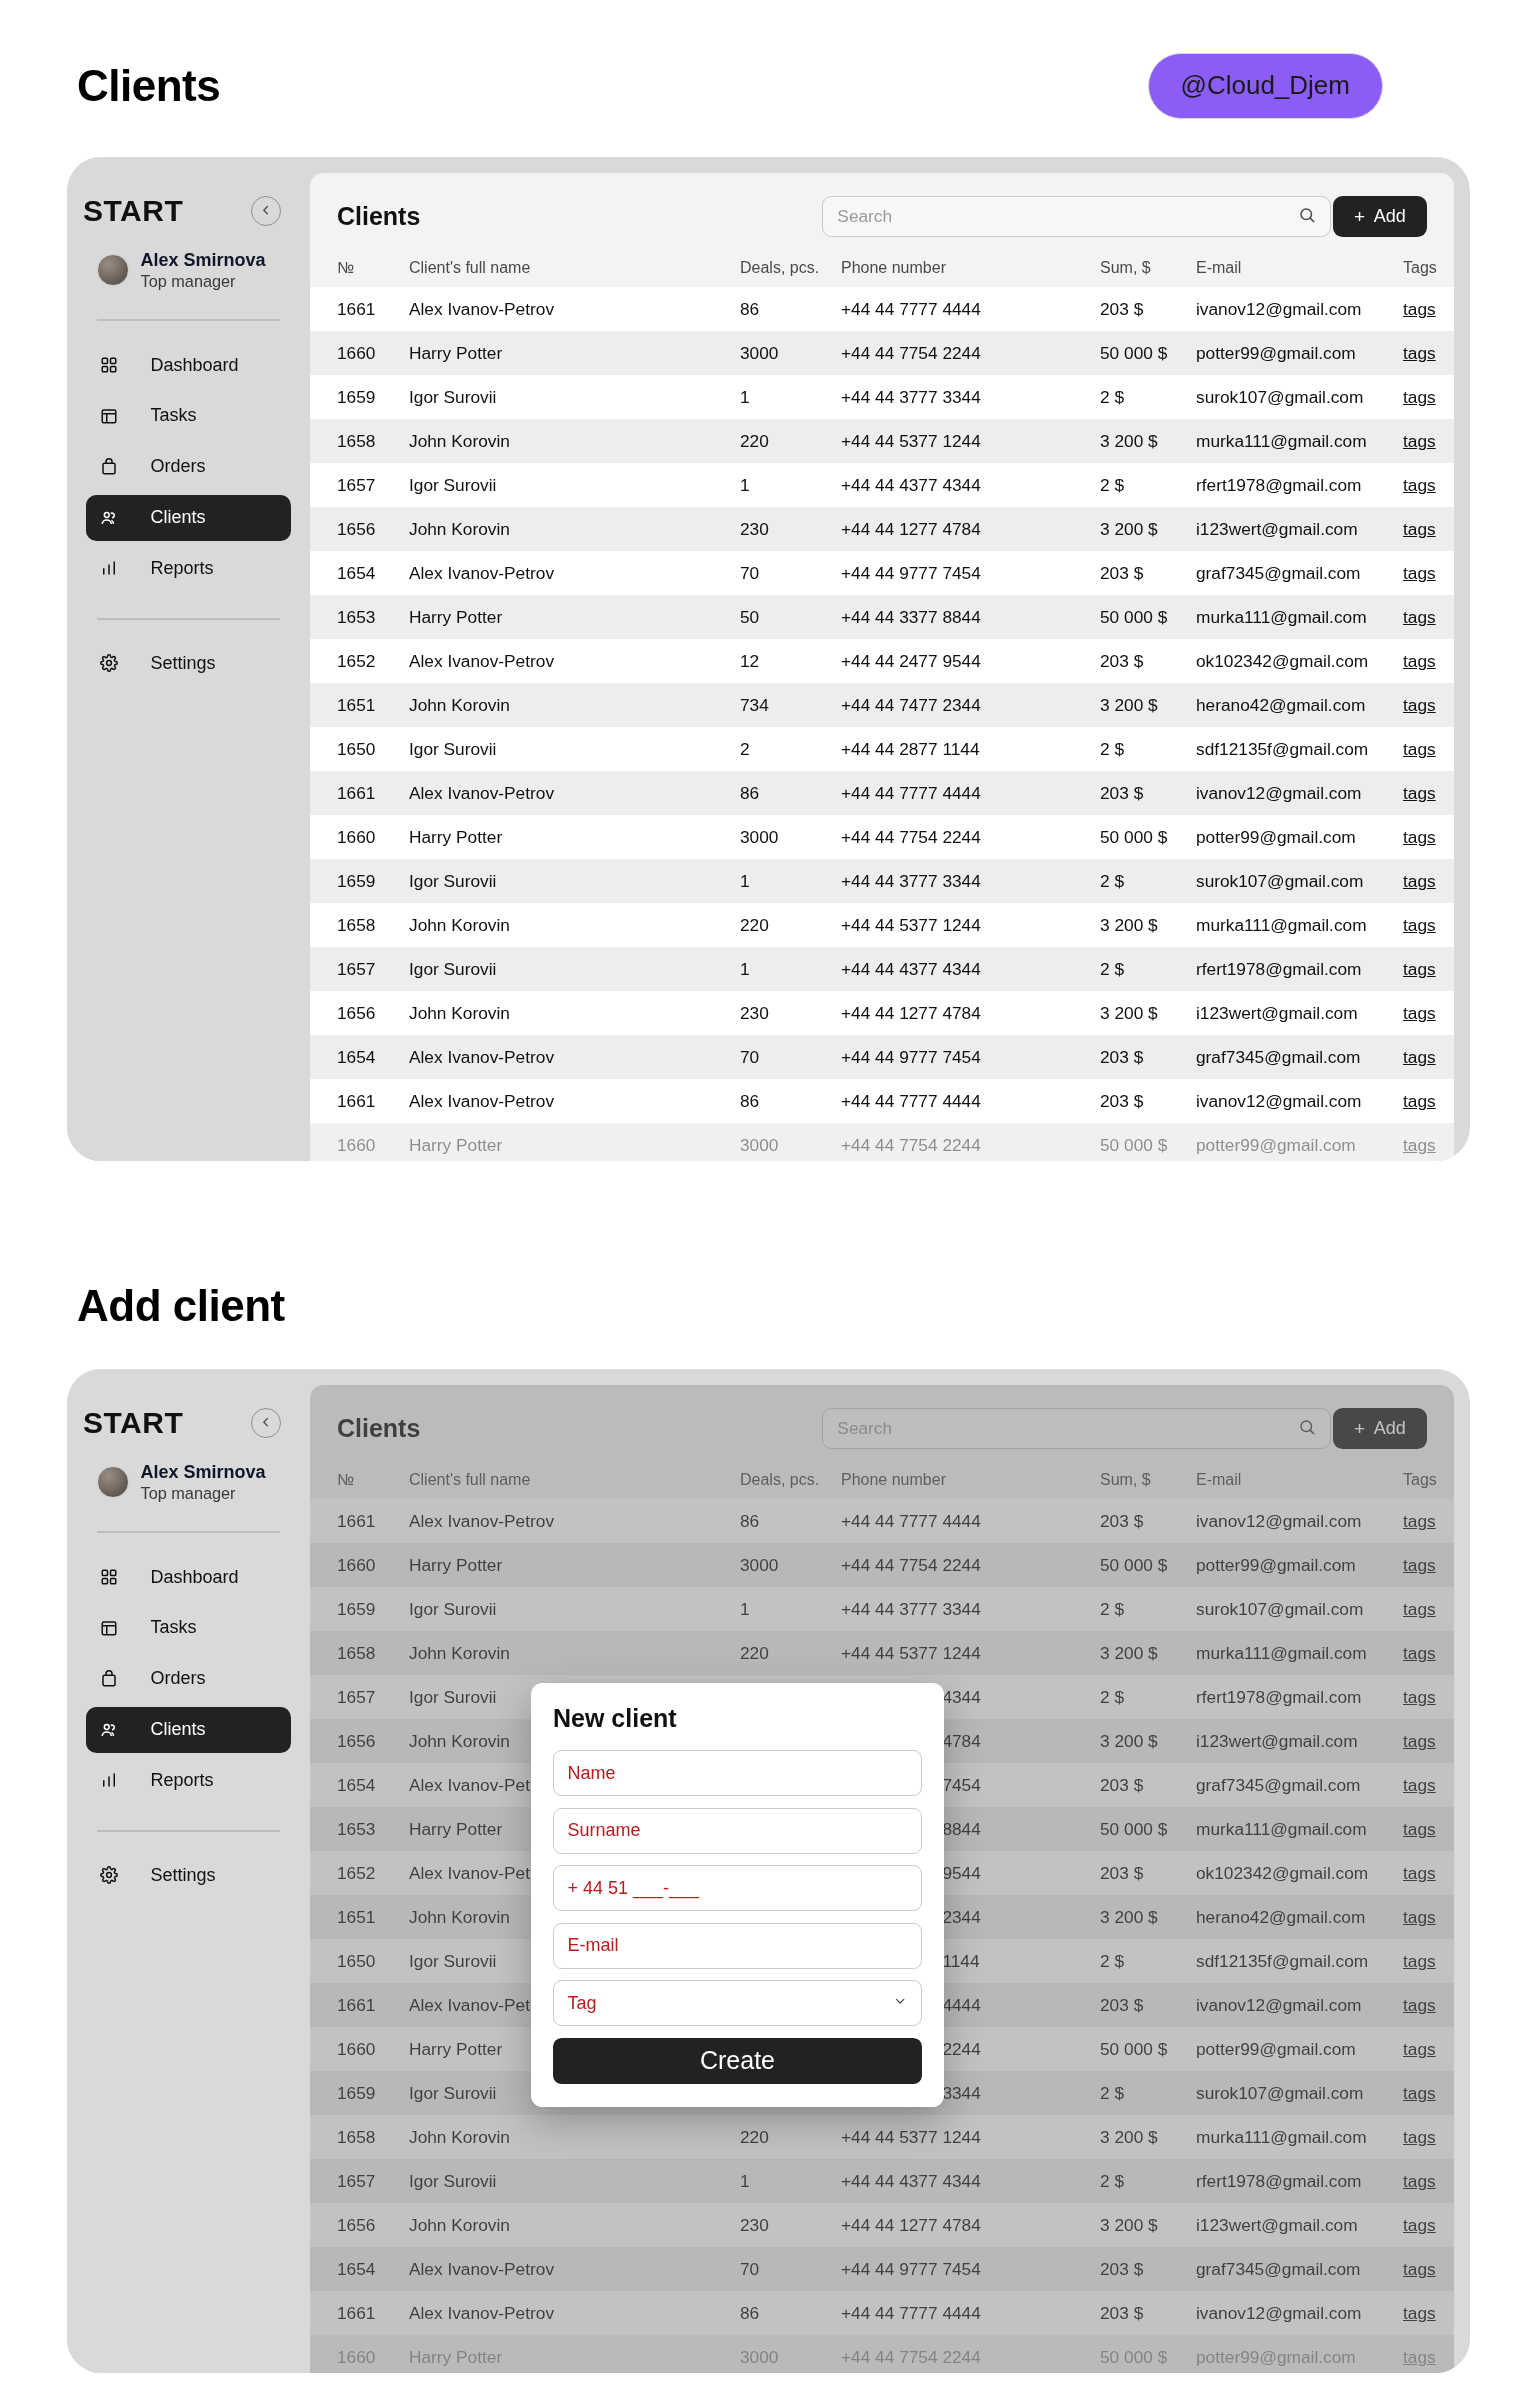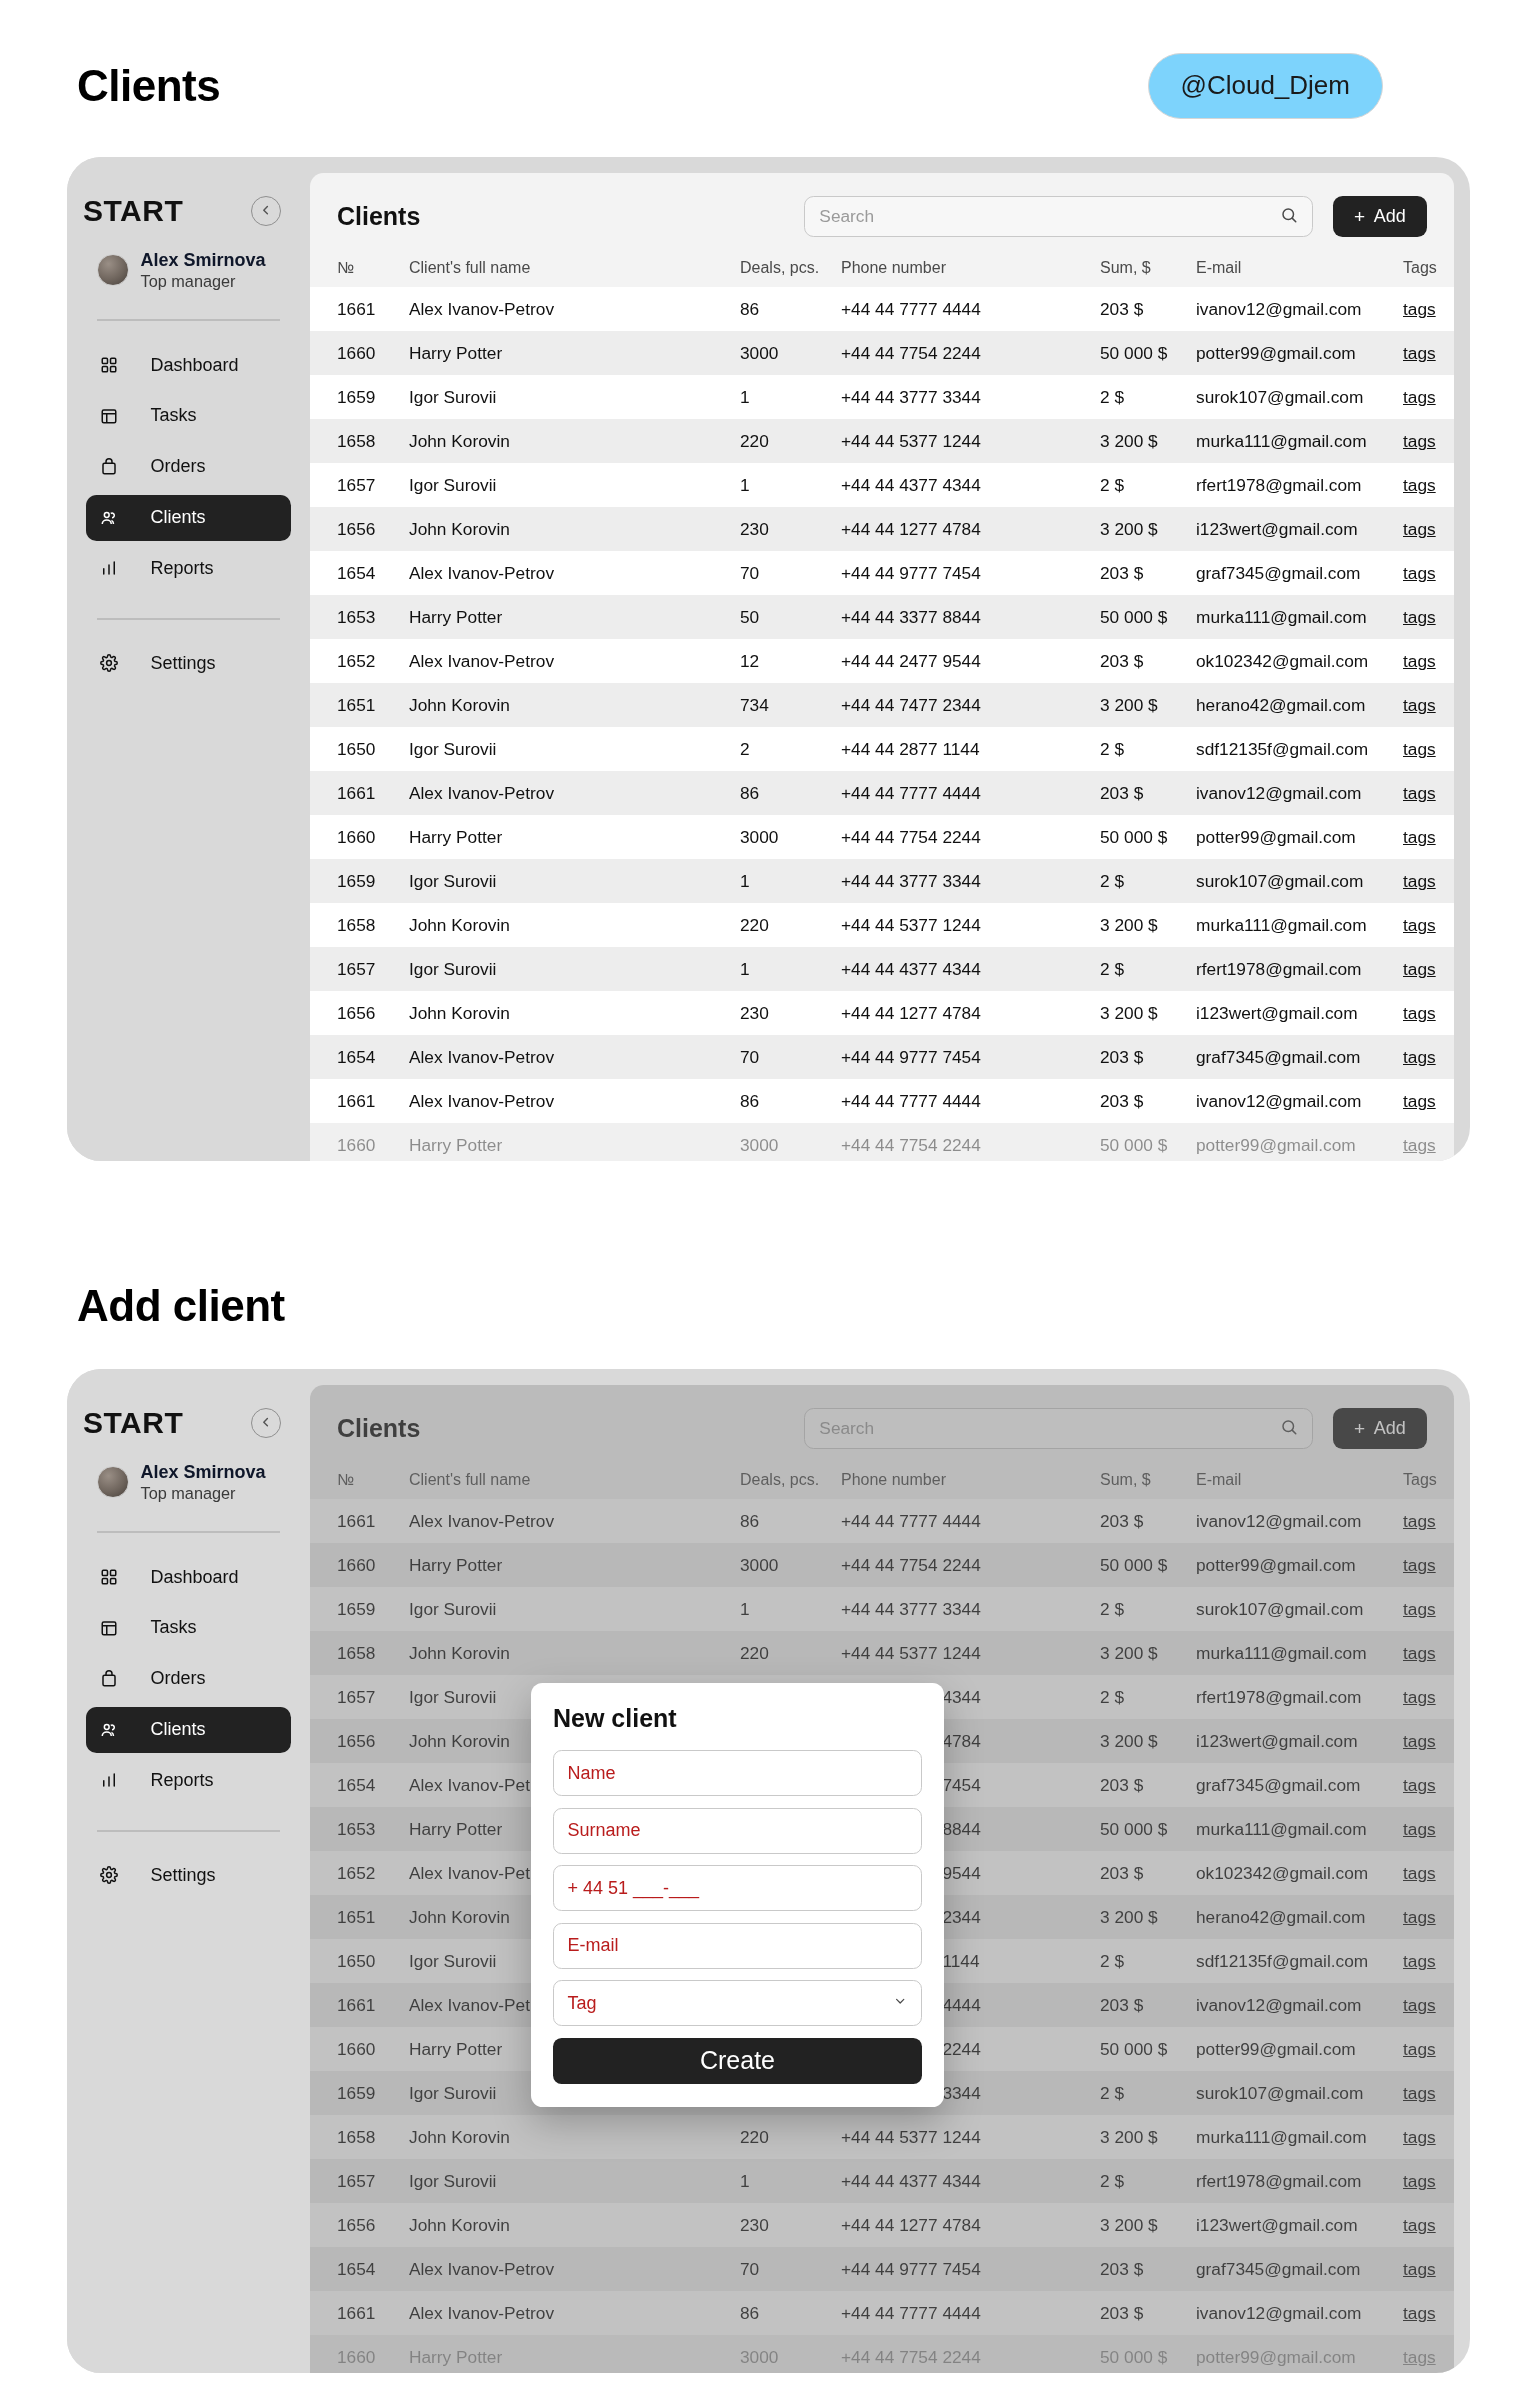--- a/index.html
+++ b/index.html
@@ -25,21 +25,21 @@
     font-weight: 700;
     letter-spacing: -0.5px;
     color: #000;
   }
   .badge-pill {
     border: 1.9px solid #d6d6d6;
     border-radius: 38px;
     padding: 16.3px 32px;
     font-size: 26px;
     color: #1a1a1a;
-    background: #7dd3fc;
+    background: #8b5cf6;
     white-space: nowrap;
   }
   .section-head.second { padding-top: 120px; }
 
   
   .app-window {
     margin: 38px 67px 0 67px;
     background: #d9d9d9;
     border-radius: 34px;
     padding: 0;
@@ -128,21 +128,21 @@
     position: relative;
     overflow: hidden;
   }
   .main-top {
     display: flex;
     align-items: center;
     justify-content: space-between;
     padding: 23px 27px 0 27px;
   }
   .main-title { font-size: 25px; font-weight: 600; color: #111; }
-  .top-right { display: flex; align-items: center; gap: 20px; }
+  .top-right { display: flex; align-items: center; gap: 2px; }
   .search-box {
     width: 509px;
     height: 41px;
     background: #f7f7f7;
     border: 1.4px solid #c9c9c9;
     border-radius: 9.6px;
     display: flex;
     align-items: center;
     padding: 0 14.4px;
     justify-content: space-between;

